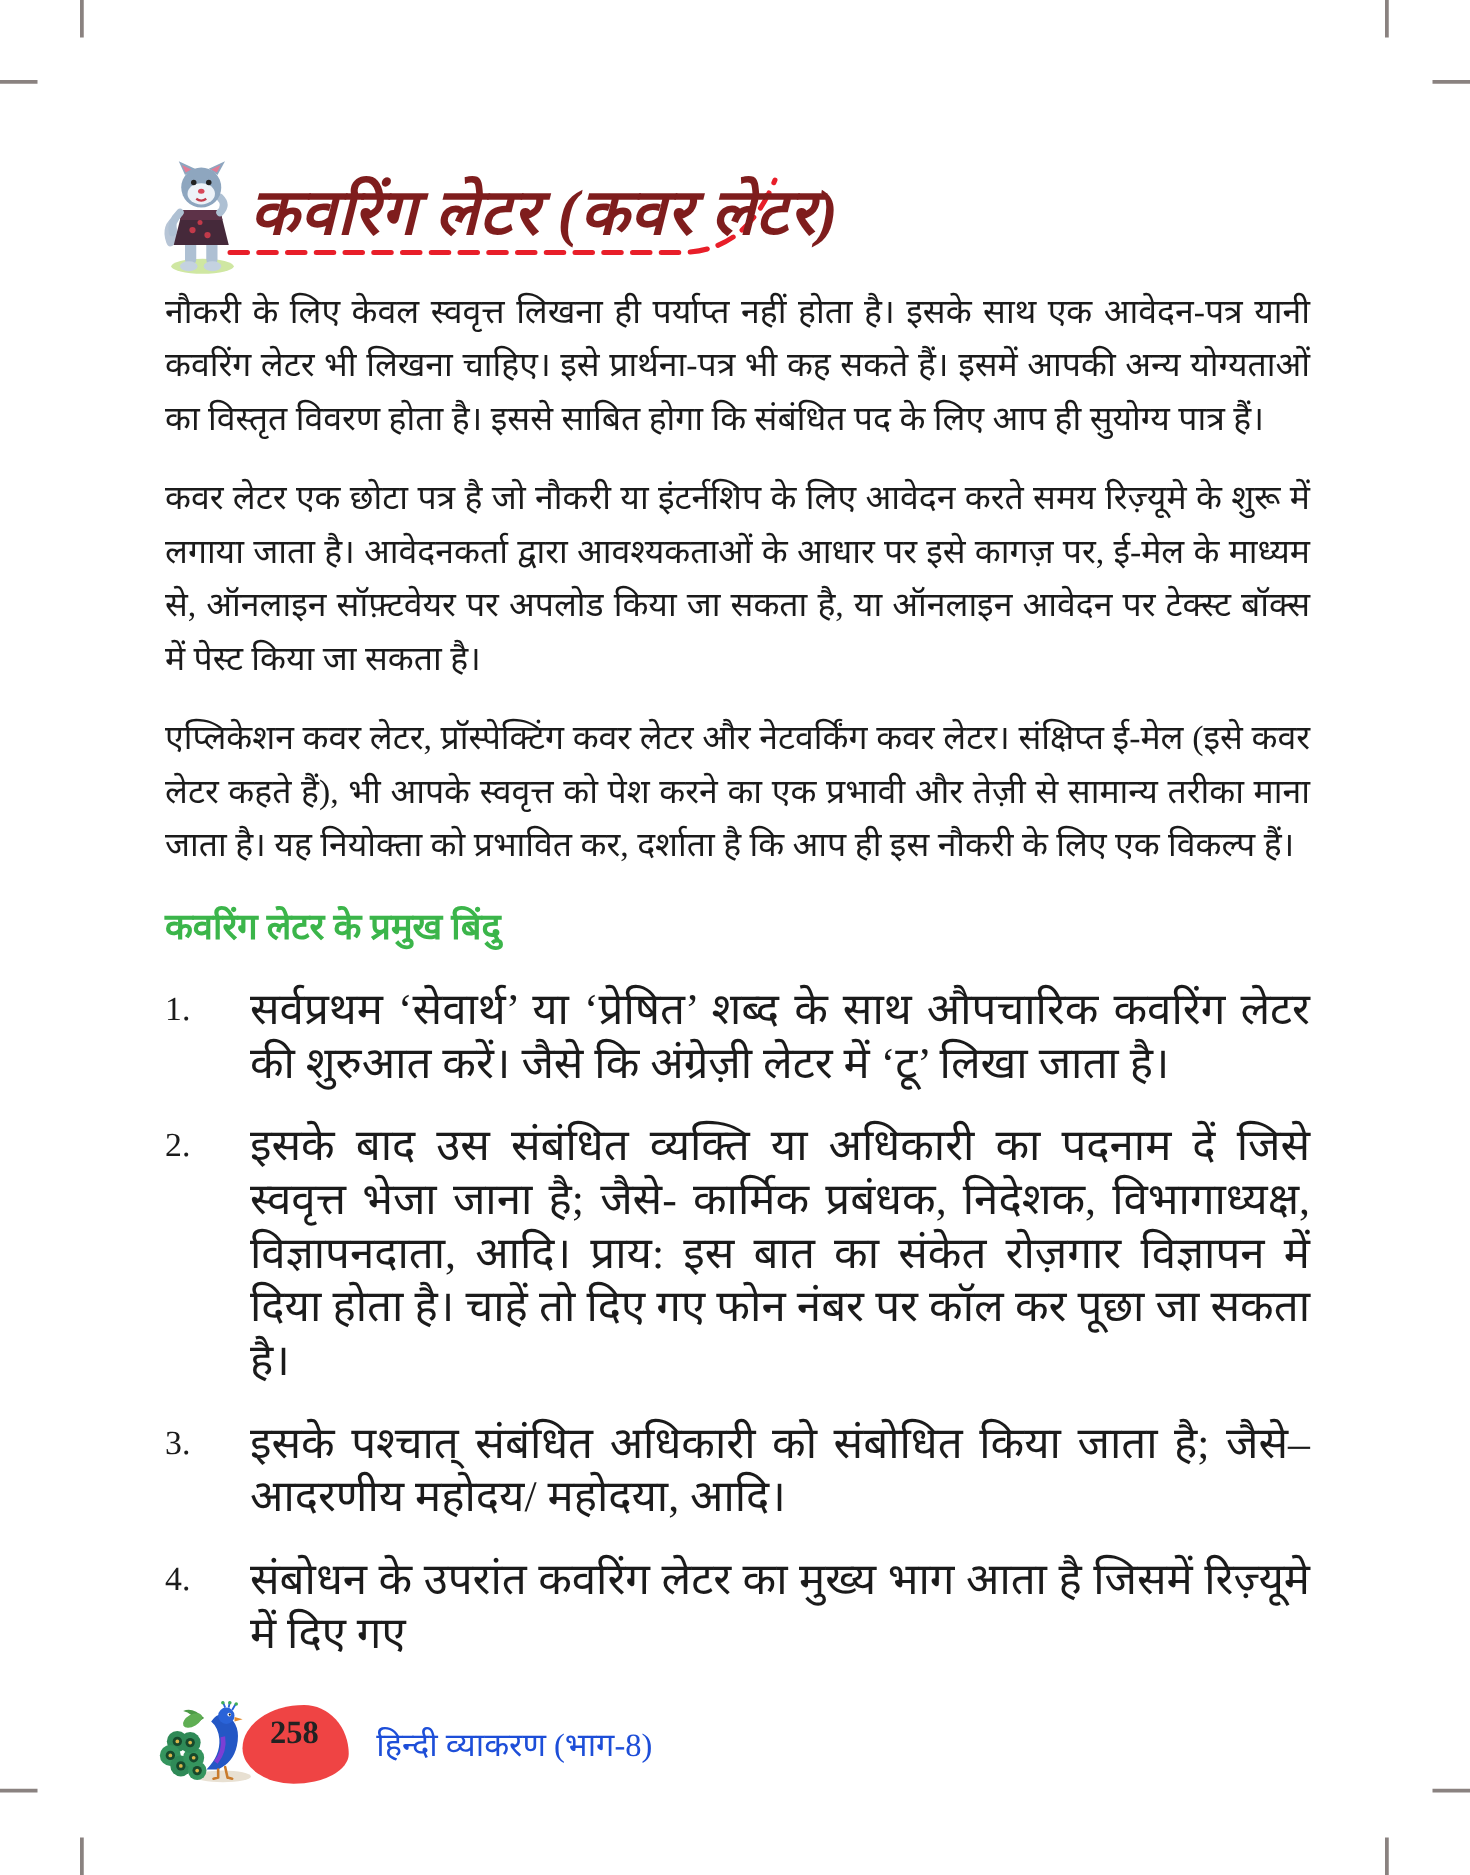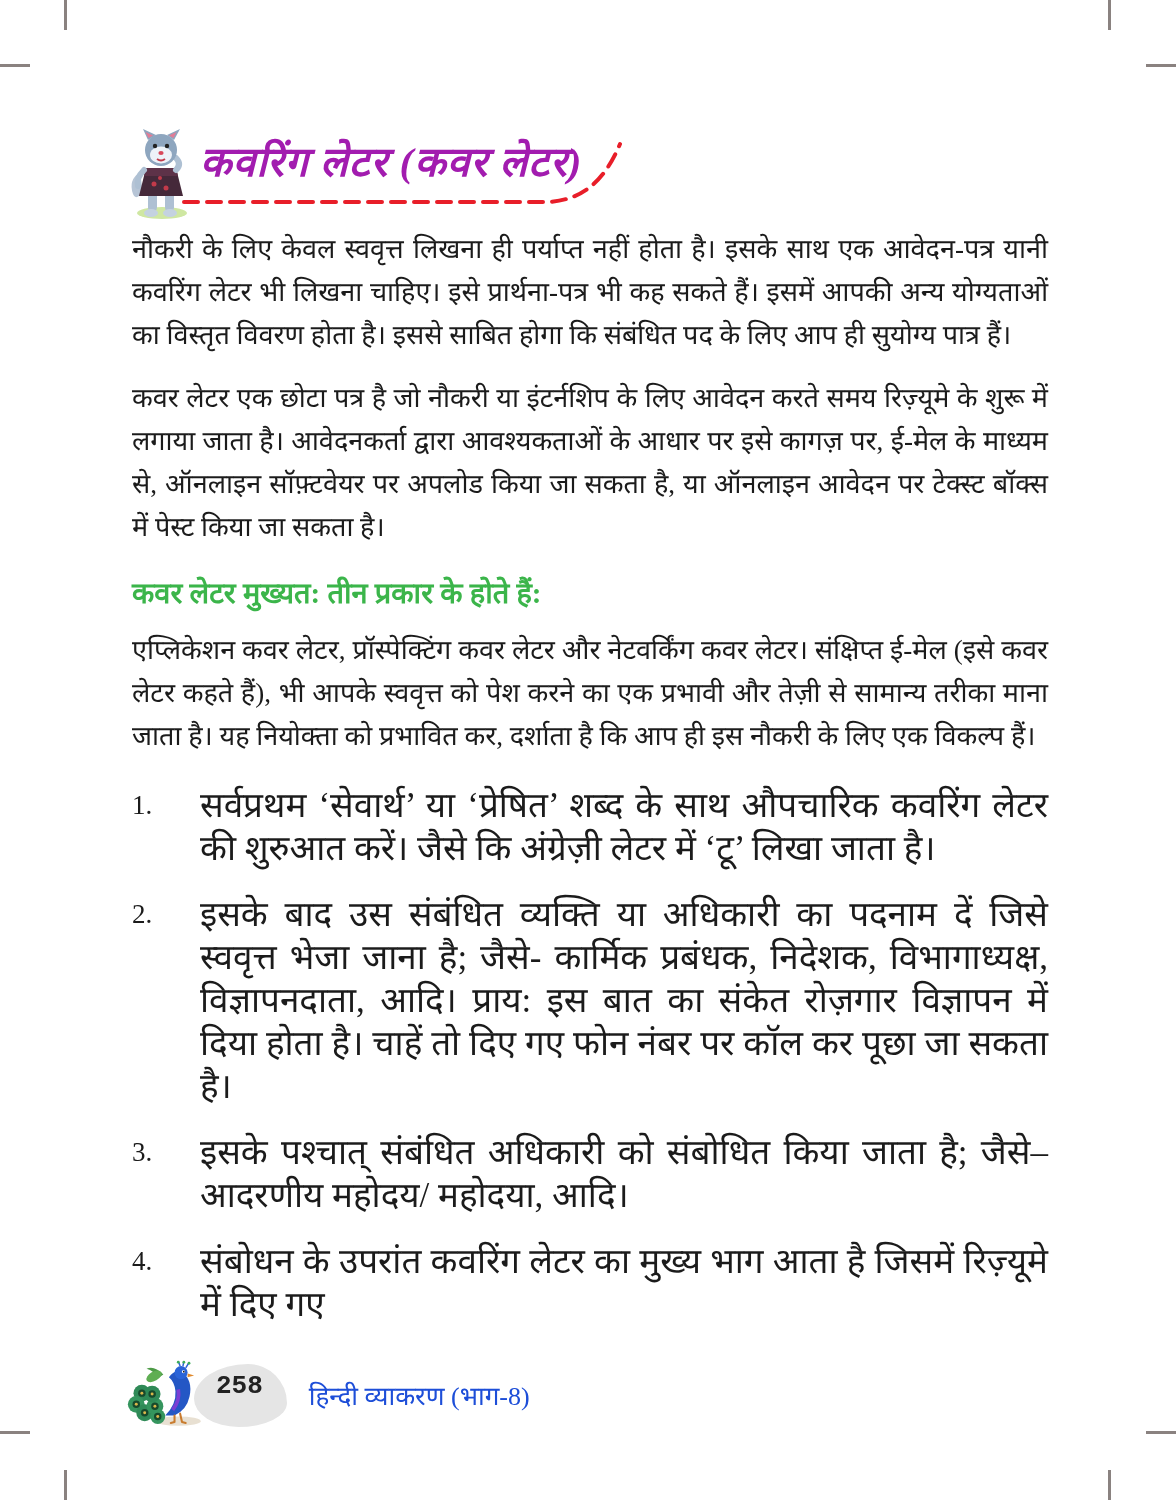--- a/index.html
+++ b/index.html
@@ -23,22 +23,22 @@
   .crop.br-h{right:0;top:1431px;}
 
   
   .content{position:absolute;left:132px;top:130px;width:916px;}
 
   
   .doc-header{position:relative;height:96px;margin-bottom:2px;}
   .mascot{position:absolute;left:-8px;top:-2px;width:74px;height:92px;}
   .chapter-title{
     position:absolute;left:68px;top:2px;
-    font-size:41px;font-weight:bold;font-style:italic;
-    color:#a21caf;letter-spacing:1px;white-space:nowrap;
+    font-size:51px;font-weight:bold;font-style:italic;
+    color:#7f1d1d;letter-spacing:1px;white-space:nowrap;
   }
   .swoosh{position:absolute;left:48px;top:8px;width:490px;height:74px;}
 
   
   .para{
     font-size:27px;line-height:43px;text-align:justify;
     margin:0 0 20px 0;
   }
   .sec-heading{
     font-size:29px;line-height:36px;font-weight:bold;color:#3bb54a;
@@ -50,24 +50,24 @@
   .point-text{flex:1;font-size:35px;line-height:43px;text-align:justify;}
 
   
   .footer{
     position:absolute;left:126px;bottom:70px;height:70px;
     display:flex;align-items:center;
   }
   .peacock{width:84px;height:70px;flex:none;}
   .page-badge{
     flex:none;margin-left:-16px;
-    background:#e5e5e5;
+    background:#ef4444;
     border-radius:58% 42% 52% 48% / 55% 62% 38% 45%;
     padding:7px 24px 26px 22px;
-    font-size:26px;font-weight:bold;color:#222222;font-family:Liberation Mono, monospace;
+    font-size:26px;font-weight:bold;color:#222222;
   }
   .book-title{margin-left:22px;font-size:26px;color:#1d4ed8;white-space:nowrap;}
 </style>
 </head>
 <body>
 
 <div class="crop v tl-v"></div>
 <div class="crop h tl-h"></div>
 <div class="crop v tr-v"></div>
 <div class="crop h tr-h"></div>
@@ -106,23 +106,23 @@
     </svg>
     <svg class="swoosh" viewBox="0 0 490 74" aria-hidden="true">
       <path d="M4 64 H368 C402 62 424 44 440 6" fill="none" stroke="#e81e29" stroke-width="4" stroke-dasharray="14 9" stroke-linecap="round"></path>
     </svg>
     <span class="chapter-title">कवरिंग लेटर (कवर लेटर)</span>
   </div>
 
   <p class="para">नौकरी के लिए केवल स्ववृत्त लिखना ही पर्याप्त नहीं होता है। इसके साथ एक आवेदन-पत्र यानी कवरिंग लेटर भी लिखना चाहिए। इसे प्रार्थना-पत्र भी कह सकते हैं। इसमें आपकी अन्य योग्यताओं का विस्तृत विवरण होता है। इससे साबित होगा कि संबंधित पद के लिए आप ही सुयोग्य पात्र हैं।</p>
   <p class="para">कवर लेटर एक छोटा पत्र है जो नौकरी या इंटर्नशिप के लिए आवेदन करते समय रिज़्यूमे के शुरू में लगाया जाता है। आवेदनकर्ता द्वारा आवश्यकताओं के आधार पर इसे कागज़ पर, ई-मेल के माध्यम से, ऑनलाइन सॉफ़्टवेयर पर अपलोड किया जा सकता है, या ऑनलाइन आवेदन पर टेक्स्ट बॉक्स में पेस्ट किया जा सकता है।</p>
 
-  <h2 class="sec-heading">कवर लेटर मुख्यत: तीन प्रकार के होते हैं:</h2>
   <p class="para">एप्लिकेशन कवर लेटर, प्रॉस्पेक्टिंग कवर लेटर और नेटवर्किंग कवर लेटर। संक्षिप्त ई-मेल (इसे कवर लेटर कहते हैं), भी आपके स्ववृत्त को पेश करने का एक प्रभावी और तेज़ी से सामान्य तरीका माना जाता है। यह नियोक्ता को प्रभावित कर, दर्शाता है कि आप ही इस नौकरी के लिए एक विकल्प हैं।</p>
 
+  <h2 class="sec-heading">कवरिंग लेटर के प्रमुख बिंदु</h2>
 
   <div class="points">
     <div class="point">
       <span class="point-num">1.</span>
       <span class="point-text">सर्वप्रथम ‘सेवार्थ’ या ‘प्रेषित’ शब्द के साथ औपचारिक कवरिंग लेटर की शुरुआत करें। जैसे कि अंग्रेज़ी लेटर में ‘टू’ लिखा जाता है।</span>
     </div>
     <div class="point">
       <span class="point-num">2.</span>
       <span class="point-text">इसके बाद उस संबंधित व्यक्ति या अधिकारी का पदनाम दें जिसे स्ववृत्त भेजा जाना है; जैसे- कार्मिक प्रबंधक, निदेशक, विभागाध्यक्ष, विज्ञापनदाता, आदि। प्राय: इस बात का संकेत रोज़गार विज्ञापन में दिया होता है। चाहें तो दिए गए फोन नंबर पर कॉल कर पूछा जा सकता है।</span>
     </div>

